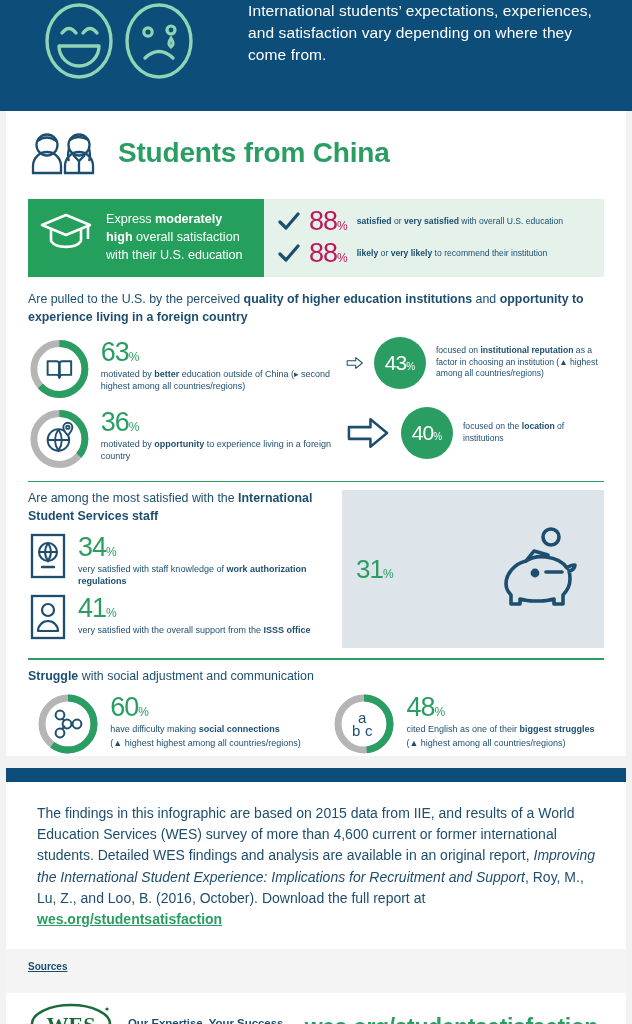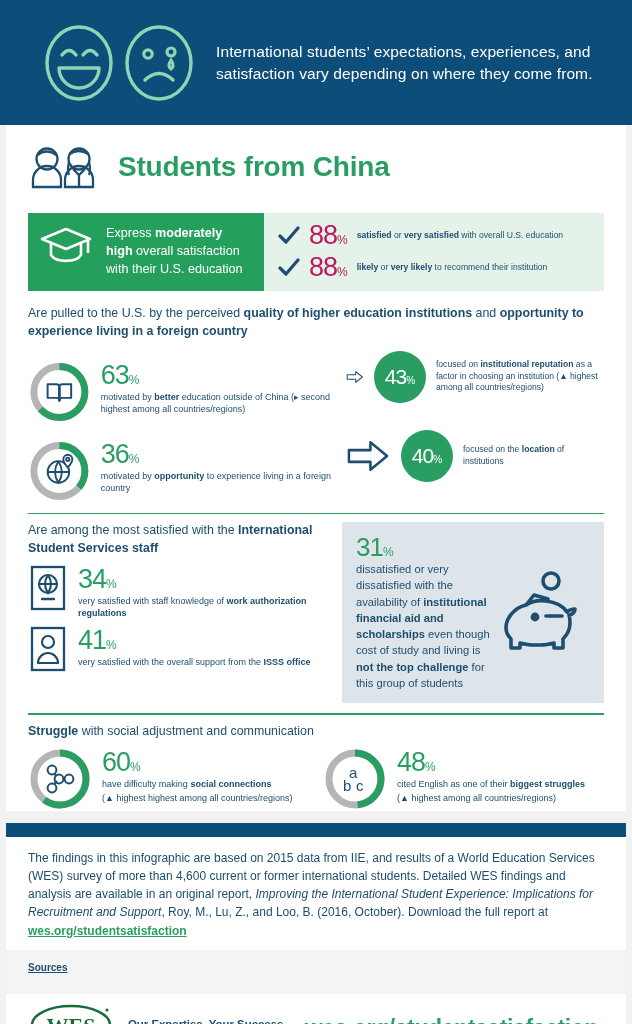--- a/index.html
+++ b/index.html
@@ -6,22 +6,22 @@
   body{
     width:632px;height:1024px;overflow:hidden;
     background:#ffffff;
     font-family:"Liberation Sans", sans-serif;
     color:#1d4e6f;
   }
   .page{position:relative;width:632px;height:1024px;background:#f2f2f2;}
 
   
   .header{
-    position:relative;height:125px;background:#0d4d79;
-    display:flex;align-items:center;padding:0 18px;box-sizing:border-box;
+    position:relative;height:111px;background:#0d4d79;
+    display:flex;align-items:flex-start;padding:0 18px;box-sizing:border-box;gap:32px;
   }
   .faces{width:160px;flex:0 0 160px;display:flex;align-items:center;gap:6px;padding-left:24px;}
   .header-text{
     color:#ffffff;font-size:15.5px;line-height:1.42;letter-spacing:.1px;
     padding-left:14px;
   }
 
   
   .card{
     position:relative;background:#ffffff;margin:0 6px;padding:0 0 0 0;
@@ -51,21 +51,21 @@
   }
   .pct-big .u{font-size:12px;letter-spacing:0;vertical-align:baseline;}
   .sat-row .desc{font-size:8.6px;line-height:1.3;color:#1d4e6f;max-width:290px;}
   b{font-weight:bold;}
 
   
   .lead{font-size:12.4px;line-height:1.45;margin:14px 0 10px 0;color:#1d4e6f;}
 
   
   .pull-row{display:flex;align-items:flex-start;margin-bottom:6px;}
-  .pull-left{display:flex;align-items:flex-start;gap:10px;width:318px;flex:0 0 318px;margin-top:9px;}
+  .pull-left{display:flex;align-items:flex-start;gap:10px;width:318px;flex:0 0 318px;}
   .stat-txt{padding-top:2px;}
   .stat-num{font-size:27px;color:#2a9e62;line-height:1;letter-spacing:-1px;}
   .stat-num .u{font-size:12px;letter-spacing:0;}
   .stat-desc{font-size:9px;line-height:1.35;margin-top:2px;max-width:250px;color:#1d4e6f;}
   .pull-right{display:flex;align-items:center;gap:10px;flex:1;}
   .circle{
     width:52px;height:52px;border-radius:50%;background:#2a9e62;color:#fff;
     display:flex;align-items:baseline;justify-content:center;flex:0 0 52px;
   }
   .circle .n{font-size:21px;line-height:52px;letter-spacing:-1px;}
@@ -83,28 +83,28 @@
   .blue-panel{
     flex:1;background:#dde4ea;padding:12px 12px 12px 14px;box-sizing:border-box;
     display:flex;align-items:center;gap:4px;min-height:158px;
   }
   .bp-text{flex:1;}
   .bp-text .stat-num{font-size:26px;}
   .bp-body{font-size:11.2px;line-height:1.45;margin-top:1px;color:#1d4e6f;}
 
   
   .struggle-row{display:flex;gap:14px;margin-top:4px;}
-  .struggle-item{display:flex;align-items:flex-start;gap:10px;flex:1;}
+  .struggle-item{display:flex;align-items:flex-start;gap:10px;flex:1;justify-content:center;}
 
   
   .navybar{height:14px;background:#0d4d79;margin:12px 6px 0 6px;}
 
   
   .foot{background:#ffffff;margin:0 6px;padding:12px 22px 10px 22px;}
-  .foot p{margin:0;font-size:12px;line-height:1.52;color:#1d4e6f;}
+  .foot p{margin:9px;font-size:14px;line-height:1.52;color:#1d4e6f;}
   .foot i{font-style:italic;}
   .link{color:#2a9e62;font-weight:bold;text-decoration:underline;}
 
   .sources{background:#f4f4f4;margin:0 6px;padding:12px 22px 14px 22px;}
   .sources h4{margin:0 0 7px 0;font-size:10px;color:#1d4e6f;text-decoration:underline;}
   .sources ol{margin:0;padding-left:16px;}
   .sources li{font-size:8px;line-height:1.65;color:#1d4e6f;}
 
   
   .footer{
@@ -303,23 +303,20 @@
               <div class="stat-desc">
                 <span>very satisfied with the overall support from the </span><b>ISSS office</b>
               </div>
             </div>
           </div>
         </div>
 
         <div class="blue-panel">
           <div class="bp-text">
             <div class="stat-num"><span>31</span><span class="u">%</span></div>
-            <div class="bp-body">
-              <span>dissatisfied or very dissatisfied with the availability of </span><b>institutional financial aid and scholarships</b><span> even though cost of study and living is </span><b>not the top challenge</b><span> for this group of students</span>
-            </div>
           </div>
           <svg width="96" height="92" viewBox="0 0 96 92">
             <g fill="none" stroke="#1d4e6f" stroke-width="3.6" stroke-linejoin="round" stroke-linecap="round">
               <circle cx="55" cy="14" r="8"></circle>
               <path d="M30 38 L38 28 L52 32"></path>
               <path d="M30 38 c-12 3 -20 13 -20 23 c0 4 2 8 5 11 v9 h9 v-5 c4 1 8 2 13 2 h8 c5 0 9 -1 13 -2 v5 h9 v-9 c4 -4 7 -10 7 -16 c0 -3 0 -5 -1 -8 c3 0 6 -3 6 -6 c-4 0 -6 1 -8 3 c-4 -6 -12 -10 -21 -11 c-7 -1 -14 0 -20 4 z"></path>
               <circle cx="39" cy="50" r="2.6" fill="#1d4e6f"></circle>
               <path d="M50 49 h16"></path>
             </g>
           </svg>

